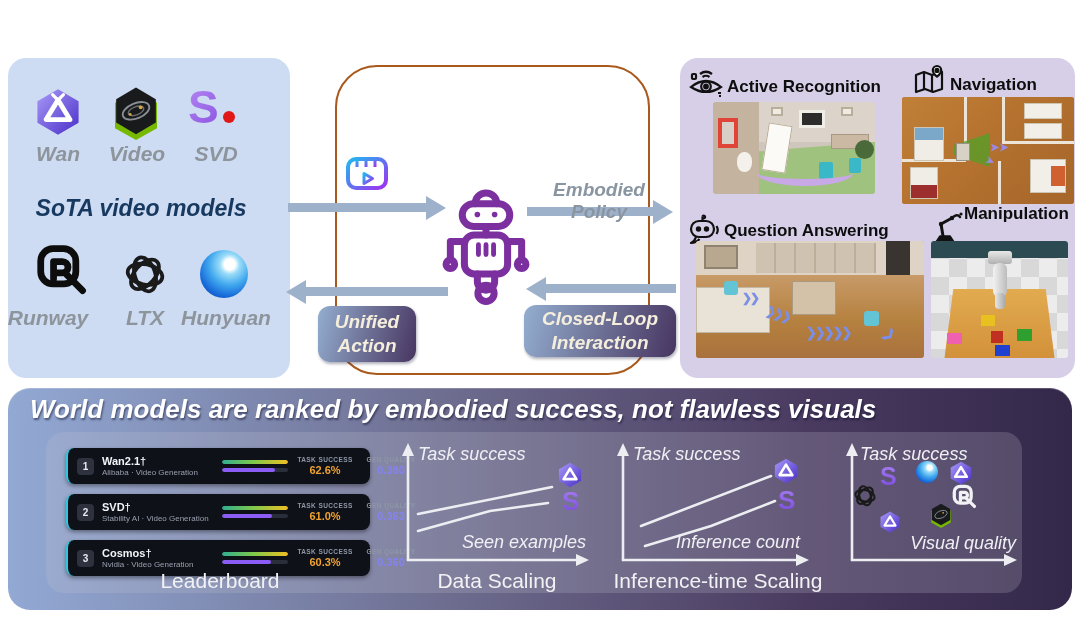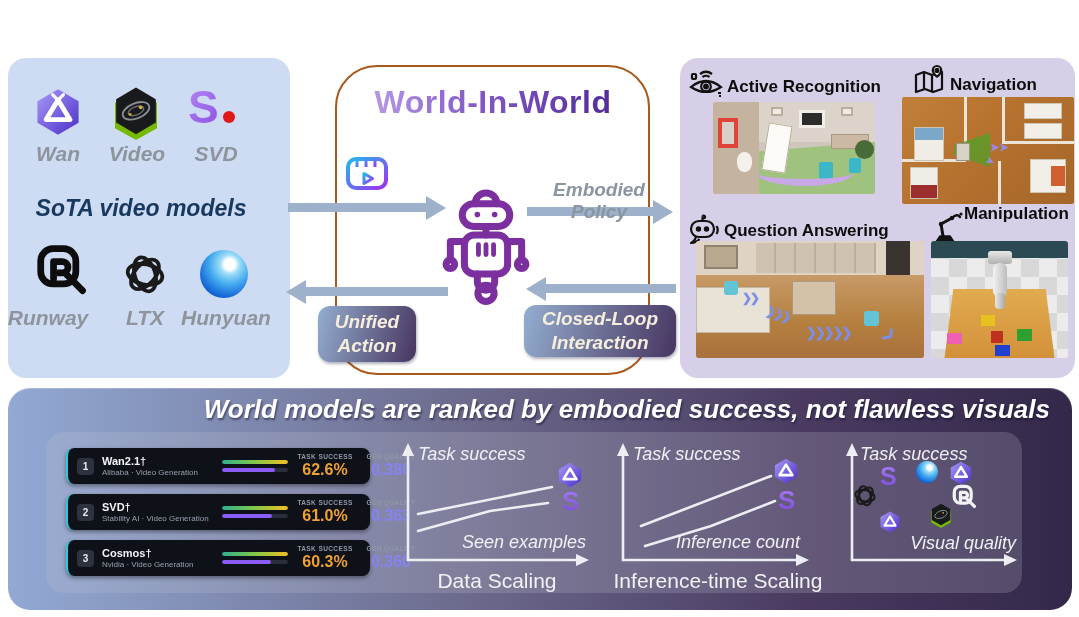--- a/index.html
+++ b/index.html
@@ -54,40 +54,40 @@
   
   .ar-scene { background:#cfc6bd; }
   .nav-scene { background:#b5722f; }
   .qa-scene { background:#c8b49a; }
   .man-scene { background:repeating-conic-gradient(#ececec 0% 25%, #d8d8d8 0% 50%) 0 0/36px 36px; }
 
   
   .bottom-panel { left:8px; top:388px; width:1064px; height:222px; border-radius:22px;
     background:linear-gradient(90deg,#92a9d4 0%, #6d6c8e 42%, #4a3a60 75%, #33284a 100%);
     box-shadow:inset 0 1px 0 rgba(255,255,255,.2); }
-  .bottom-title { left:30px; top:394px; width:1020px; text-align:right; color:#fff; font-size:26px; font-weight:800; font-style:italic;
+  .bottom-title { left:30px; top:394px; width:1020px; text-align:left; color:#fff; font-size:26px; font-weight:800; font-style:italic;
     text-shadow:1px 2px 2px rgba(10,10,40,.5); }
   .inner-panel { left:46px; top:432px; width:976px; height:161px; border-radius:18px; background:rgba(195,195,210,.22); }
 
   .lb-card { left:66px; width:304px; height:36px; background:#0e1118; border-radius:8px; border-left:2.5px solid #2cc8dd;
     display:flex; align-items:center; padding:0 9px; gap:8px;
     box-shadow:0 2px 4px rgba(0,0,0,.4); }
   .lb-rank { width:17px; height:17px; border-radius:4px; background:#2e323e; color:#e8eaf0; font-size:10px; font-weight:700;
     display:flex; align-items:center; justify-content:center; flex:0 0 auto; }
   .lb-name { font-size:11px; font-weight:700; color:#f2f4f8; line-height:1.15; }
   .lb-org { font-size:8px; color:#98a0ae; line-height:1.2; }
   .lb-id { width:112px; flex:0 0 auto; }
   .lb-bars { width:66px; flex:0 0 auto; display:flex; flex-direction:column; gap:4px; }
   .lb-bar-track { height:4px; border-radius:2px; background:#2a2e3a; position:relative; overflow:hidden; }
   .lb-bar1 { position:absolute; left:0; top:0; height:100%; width:100%; border-radius:2px;
     background:linear-gradient(90deg,#2fae8f 0%, #7ac84e 45%, #f0c020 100%); }
   .lb-bar2 { position:absolute; left:0; top:0; height:100%; width:80%; border-radius:2px; background:#8b5cf6; }
   .lb-metric { width:58px; flex:0 0 auto; text-align:center; }
   .lb-metric-label { font-size:6.5px; letter-spacing:.4px; color:#8f97a6; font-weight:700; }
-  .lb-metric-val { font-size:16px; font-weight:800; margin-top:1px; }
+  .lb-metric-val { font-size:11px; font-weight:800; margin-top:1px; }
   .val-orange { color:#f0a231; }
   .val-purple { color:#8583f2; }
 
   .chart-caption { text-align:center; color:#f2f2f5; font-size:21px; }
   .axis-label { color:#f0f0f4; font-size:18px; font-style:italic; }
   .s-mark { font-weight:800; font-size:26px; line-height:1;
     background:linear-gradient(180deg,#a77ef2,#7a4ae0); -webkit-background-clip:text; background-clip:text; color:transparent; }
   .mini-chart path, .mini-chart polyline { fill:none; stroke:#eceef2; stroke-width:2.6; stroke-linecap:round; stroke-linejoin:round; }
   .mini-chart polygon { fill:#eceef2; stroke:none; }
 
@@ -157,21 +157,20 @@
         <ellipse cx="20" cy="21" rx="13" ry="7.5" transform="rotate(12 20 21)"></ellipse>
       </svg>
   </span>
   <span class="abs hy-circle" style="left:200px;top:250px;width:48px;height:48px"></span>
 
   <div class="abs logo-label" style="left:2px;top:306px;width:92px">Runway</div>
   <div class="abs logo-label" style="left:114px;top:306px;width:62px">LTX</div>
   <div class="abs logo-label" style="left:178px;top:306px;width:96px">Hunyuan</div>
 
   <div class="abs center-box"></div>
-  <div class="abs wiw-title">World-In-World</div>
 
   <div class="abs harrow r" style="left:288px;top:203px;width:138px"></div>
   <div class="abs harrow r" style="left:527px;top:207px;width:126px"></div>
   <div class="abs harrow l" style="left:546px;top:284px;width:130px"></div>
   <div class="abs harrow l" style="left:306px;top:287px;width:142px"></div>
 
   <div class="abs policy-label">Embodied Policy</div>
 
   <span class="abs" style="left:344px;top:152px;z-index:6">
     <svg width="46" height="42" viewBox="0 0 46 42" fill="none">
@@ -391,20 +390,21 @@
       </span>
     <span class="lb-metric">
         <div class="lb-metric-label">TASK SUCCESS</div>
         <div class="lb-metric-val val-orange">60.3%</div>
       </span>
     <span class="lb-metric">
         <div class="lb-metric-label">GEN QUALITY</div>
         <div class="lb-metric-val val-purple">0.360</div>
       </span>
   </div>
+  <div class="abs chart-caption" style="left:120px;top:569px;width:200px">Leaderboard</div>
 
   <svg class="abs mini-chart" style="left:398px;top:438px" width="200" height="132" viewBox="0 0 200 132">
     <path d="M10 122 V16"></path>
       <polygon points="4,18 10,5 16,18"></polygon>
     <path d="M10 122 H180"></path>
       <polygon points="178,116 191,122 178,128"></polygon>
     <path d="M20 76 L154 49"></path>
     <path d="M20 93 L92 73 L150 65"></path>
   </svg>
   <div class="abs axis-label" style="left:418px;top:444px">Task success</div>

